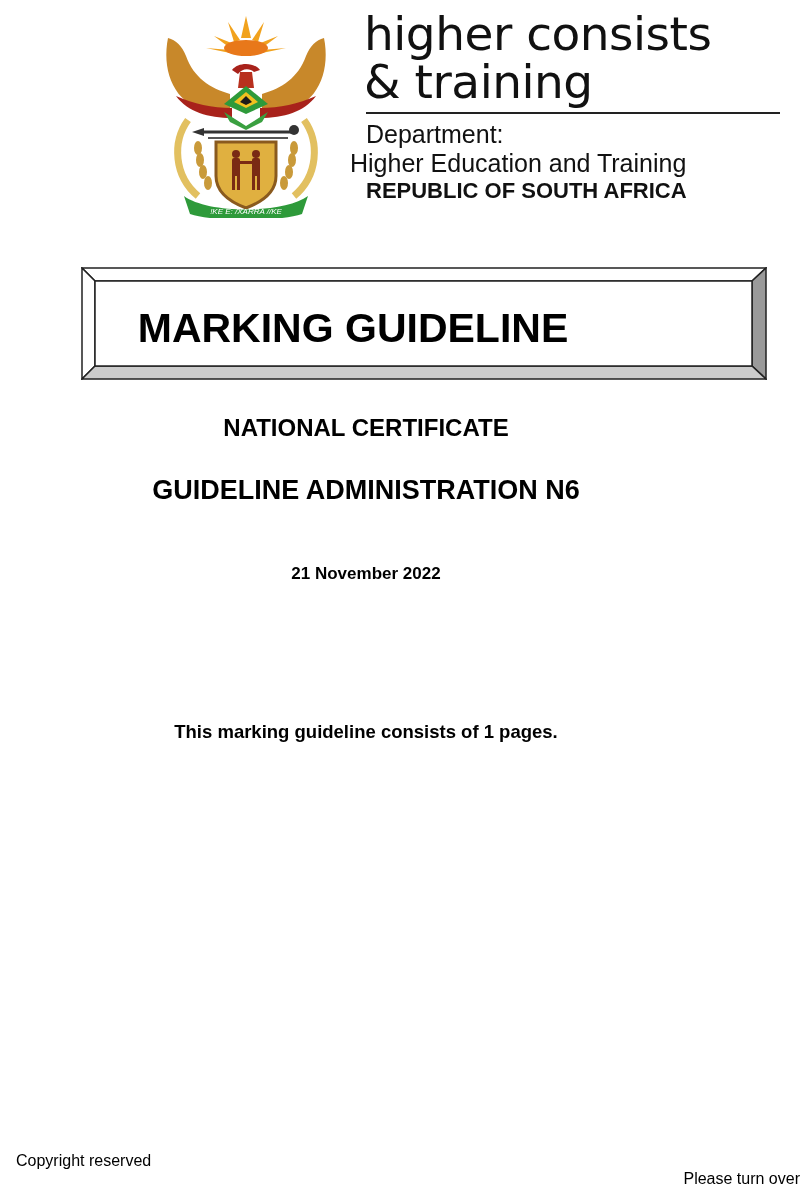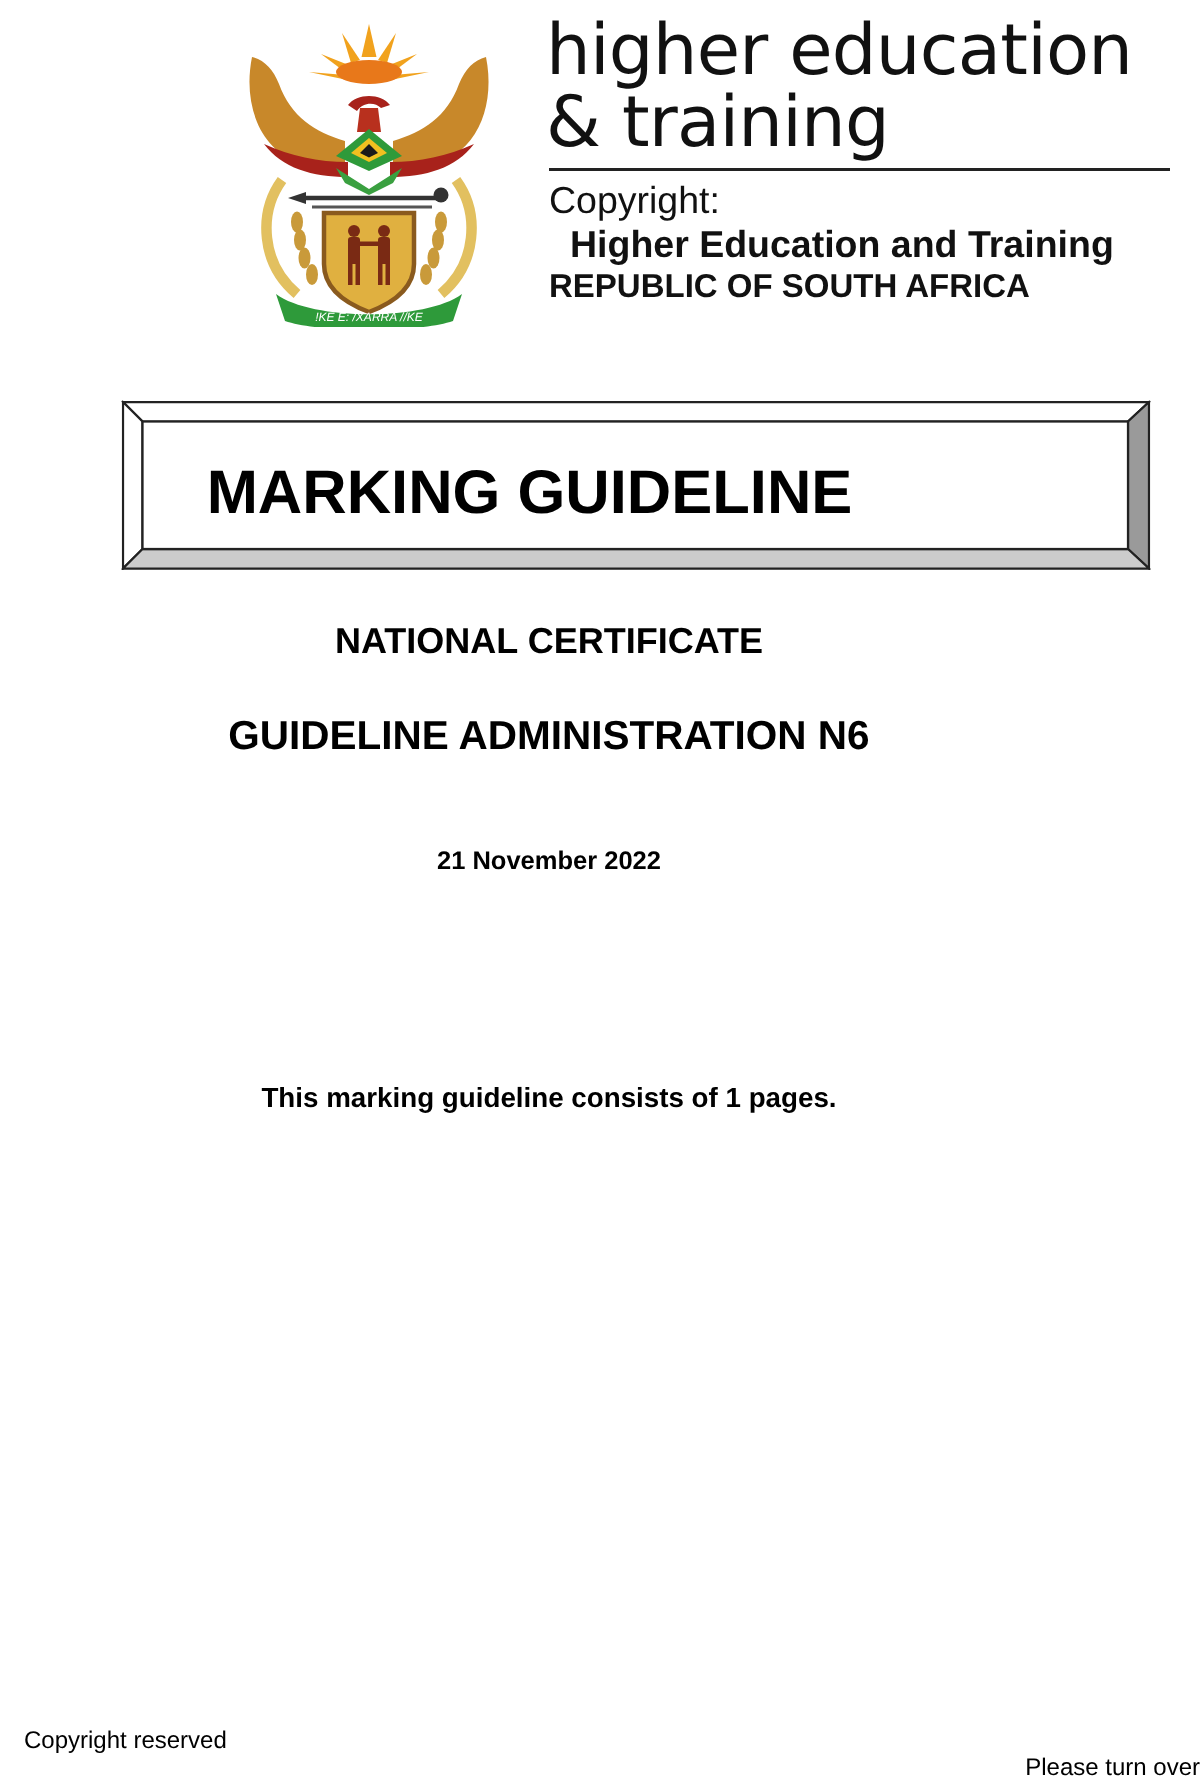--- a/index.html
+++ b/index.html
@@ -5,21 +5,21 @@
   html, body { margin: 0; padding: 0; background: #ffffff; }
   body { width: 800px; height: 1186px; position: relative; overflow: hidden; font-family: "Liberation Sans", sans-serif; color: #000; }
   .abs { position: absolute; }
   #coat { left: 158px; top: 8px; width: 176px; height: 210px; }
   .brand-big { font-family: "DejaVu Sans", sans-serif; font-size: 47px; line-height: 1; letter-spacing: -0.5px; white-space: nowrap; color: #111; }
   #brand-line1 { left: 364px; top: 10px; }
   #brand-line2 { left: 364px; top: 58px; }
   #brand-rule { left: 366px; top: 112px; width: 414px; height: 2px; background: #222; }
   .dept { font-size: 25px; line-height: 1; white-space: nowrap; color: #111; }
   #dept-label { left: 366px; top: 122px; }
-  #dept-name { left: 380px; top: 151px; font-weight: bold; }
+  #dept-name { left: 350px; top: 151px; }
   #dept-country { left: 366px; top: 180px; font-weight: bold; font-size: 22px; }
 
   #frame { left: 81px; top: 267px; width: 544px; height: 113px; }
   #frame svg { position: absolute; left: 0; top: 0; }
   #frame-title { position: absolute; left: 0; right: 0; top: 41px; text-align: center; font-weight: bold; font-size: 41px; line-height: 1; }
 
   .center { left: 0; width: 732px; text-align: center; font-weight: bold; white-space: nowrap; }
   #cert { top: 414px; font-size: 24px; }
   #subject { top: 475px; font-size: 27px; }
   #date { top: 564px; font-size: 17px; }
@@ -91,24 +91,24 @@
       <rect x="94" y="166" width="3" height="16"></rect>
       <rect x="99" y="166" width="3" height="16"></rect>
       <rect x="82" y="153" width="12" height="3"></rect>
     </g>
 
     <path d="M26,188 C50,206 126,206 150,188 L144,206 C120,214 56,214 32,206 Z" fill="#2e9a3a"></path>
     <text x="88" y="206" font-size="8" text-anchor="middle" fill="#ffffff" font-family="Liberation Sans, sans-serif" font-style="italic">!KE E: /XARRA //KE</text>
   </svg>
 </div>
 
-<div id="brand-line1" class="abs brand-big">higher education</div>
+<div id="brand-line1" class="abs brand-big">higher consists</div>
 <div id="brand-line2" class="abs brand-big">&amp; training</div>
 <div id="brand-rule" class="abs"></div>
-<div id="dept-label" class="abs dept">Copyright:</div>
+<div id="dept-label" class="abs dept">Department:</div>
 <div id="dept-name" class="abs dept">Higher Education and Training</div>
 <div id="dept-country" class="abs dept">REPUBLIC OF SOUTH AFRICA</div>
 
 <div id="frame" class="abs">
   <svg width="686" height="113" viewBox="0 0 686 113">
 
     <polygon points="1,1 685,1 671,14 14,14" fill="#ffffff" stroke="#222" stroke-width="1.5"></polygon>
 
     <polygon points="1,1 14,14 14,99 1,112" fill="#ffffff" stroke="#222" stroke-width="1.5"></polygon>
 

